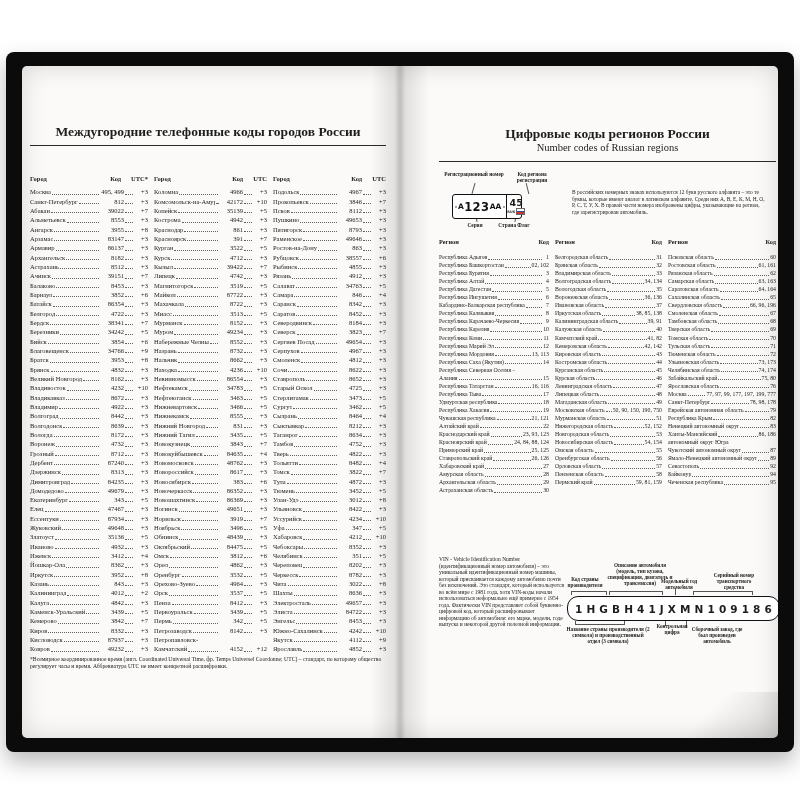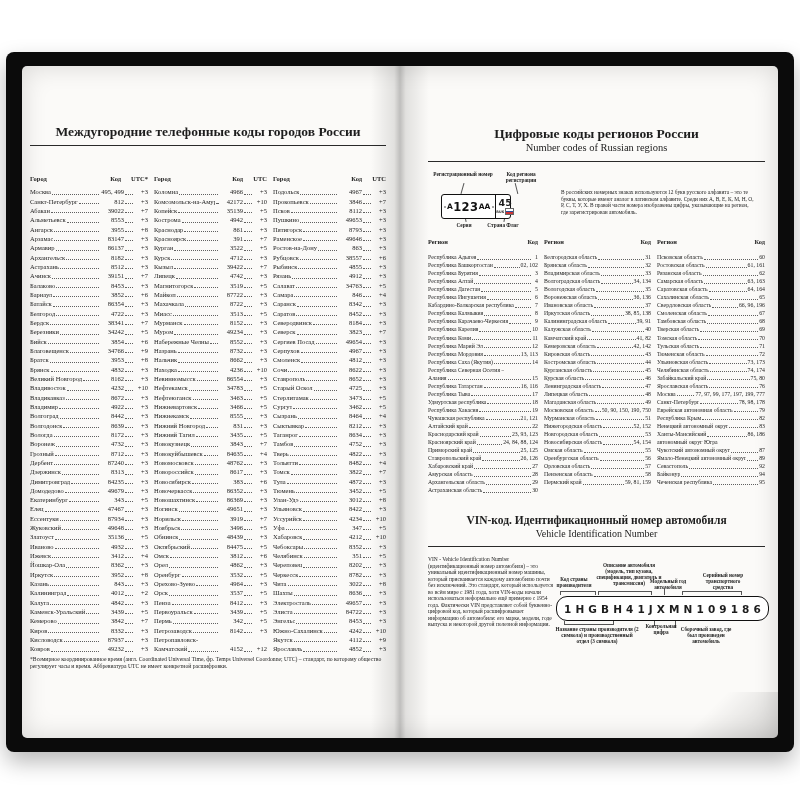--- a/index.html
+++ b/index.html
@@ -8,21 +8,21 @@
   .book{position:absolute;left:6px;top:52px;width:788px;height:700px;
         background:#0b0b0b;border-radius:8px;box-shadow:0 10px 22px rgba(0,0,0,.28);}
   .pages{position:absolute;left:16px;top:14px;right:16px;bottom:14px;background:#fbfaf8;
          border-radius:5px;overflow:hidden;box-shadow:inset 0 0 26px rgba(0,0,0,.14);}
   .spine{position:absolute;left:50%;top:0;bottom:0;width:58px;transform:translateX(-50%);
          background:linear-gradient(90deg,rgba(0,0,0,0) 0%,rgba(0,0,0,.10) 40%,rgba(0,0,0,.24) 50%,rgba(0,0,0,.10) 60%,rgba(0,0,0,0) 100%);}
   .curl{position:absolute;right:0;bottom:0;width:110px;height:46px;
         background:linear-gradient(315deg,rgba(0,0,0,.16),rgba(0,0,0,0) 62%);}
   .page{position:absolute;top:0;bottom:0;width:378px;}
   .page.left{left:0;}
-  .page.right{left:386px;}
+  .page.right{left:397px;}
 
   .pg-head{position:absolute;text-align:center;}
   .page.left  .pg-head{left:8px;top:58px;width:356px;}
   .page.right .pg-head{left:20px;top:60px;width:337px;}
   .pg-title{font-size:13.5px;font-weight:bold;line-height:15px;}
   .pg-sub{font-size:10.5px;line-height:14px;}
   .rule{border-top:1.2px solid #2a2a2a;margin-top:6px;}
 
   
   .phone-cols{position:absolute;left:8px;top:108px;width:356px;display:flex;justify-content:space-between;}
@@ -1705,25 +1705,20 @@
               </div>
               <div class="rrow">
                 <span class="tn">Чеченская республика</span>
                 <span class="ld"></span>
                 <span class="tc">95</span>
               </div>
             </div>
         </div>
       </div>
 
-      <div class="vin-head">
-        <div class="vin-title">VIN-код. Идентификационный номер автомобиля</div>
-        <div class="vin-sub">Vehicle Identification Number</div>
-        <div class="rule"></div>
-      </div>
       <div class="vin-body">
         <div class="vin-par">VIN - Vehicle Identification Number (идентификационный номер автомобиля) – это уникальный идентификационный номер машины, который присваивается каждому автомобилю почти без исключений. Это стандарт, который используется во всём мире с 1981 года, хотя VIN-коды начали использоваться неформально ещё примерно с 1954 года. Фактически VIN представляет собой буквенно-цифровой код, который расшифровывает информацию об автомобиле: его марке, модели, годе выпуска и некоторой другой полезной информации.</div>
         <div class="vin-diagram">
           <div class="vlab vt1">Код страны производителя</div>
           <div class="vlab vt2">Описание автомобиля (модель, тип кузова, спецификация, двигатель и трансмиссия)</div>
           <div class="vlab vt3">Модельный год автомобиля</div>
           <div class="vlab vt4">Серийный номер транспортного средства</div>
           <div class="bk bkt bk1"></div>
           <div class="bk bkt bk2"></div>
           <div class="vstub vs1"></div>

